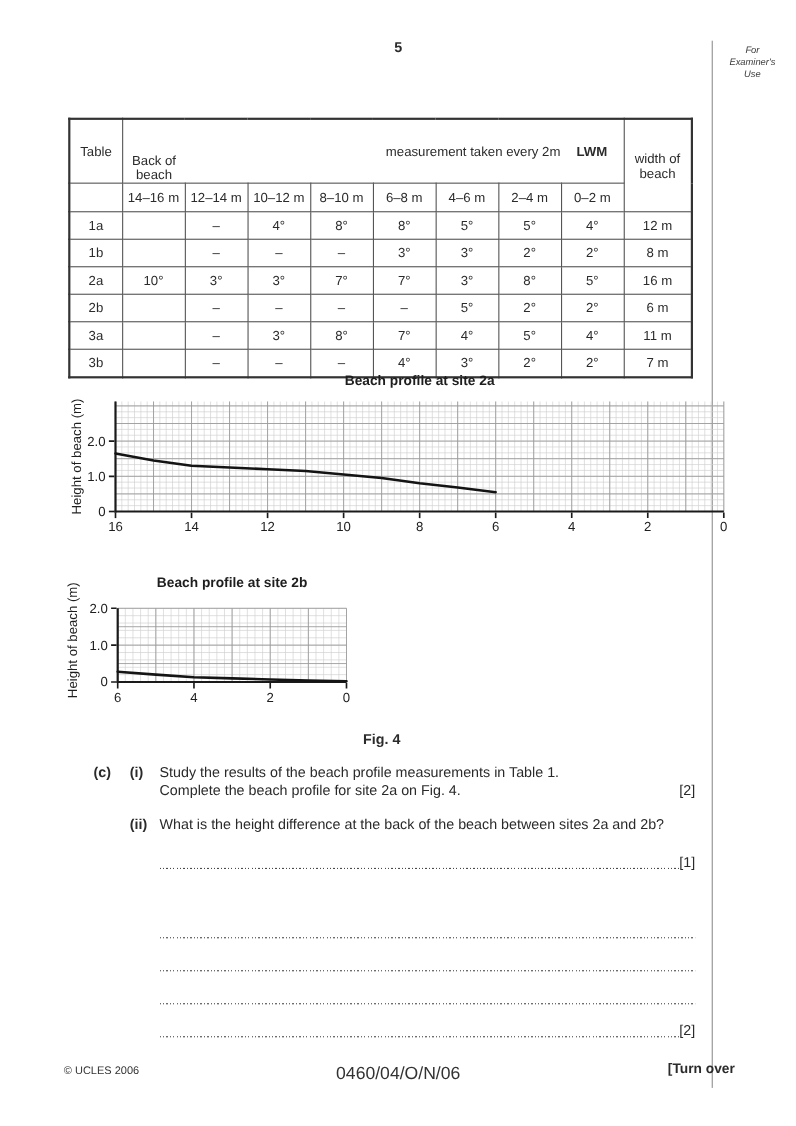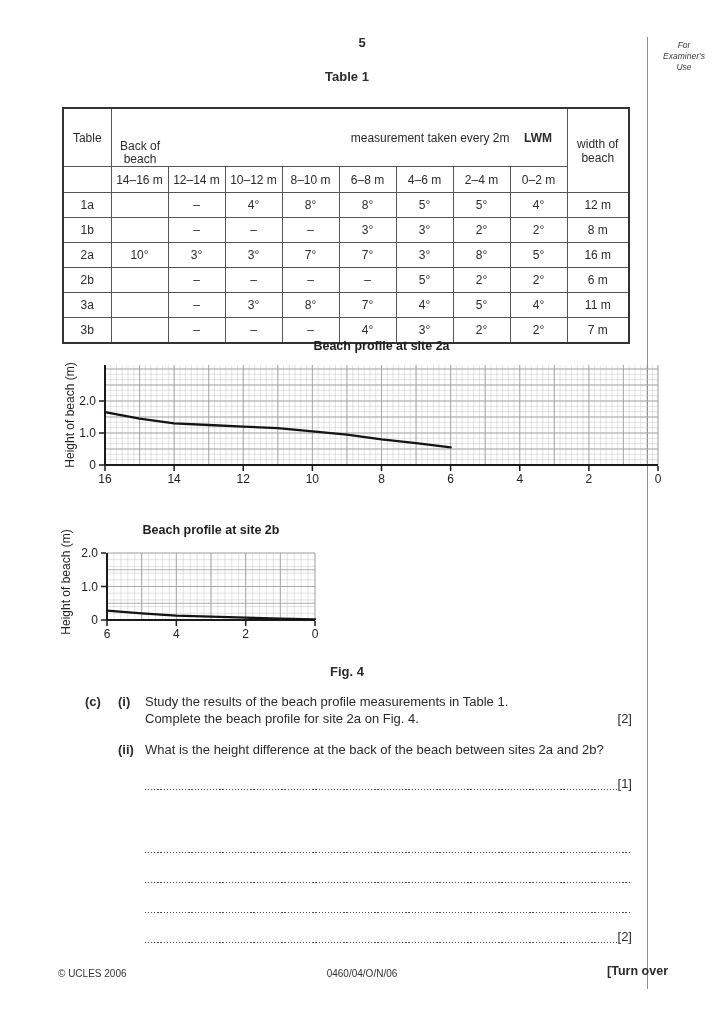--- a/index.html
+++ b/index.html
@@ -46,38 +46,37 @@
   .q-n{width:27px;font-weight:bold;}
   .q-marks{margin-left:auto;}
   .ans-row{left:145px;width:487px;display:flex;align-items:flex-end;font-size:13px;height:17px;}
   .dots{flex:1;height:15px;
         background:repeating-linear-gradient(to right,#4a4a4a 0 1.2px,transparent 1.2px 3.1px);
         background-size:100% 1.2px;background-position:0 100%;background-repeat:no-repeat;}
   .ans-marks{line-height:13px;}
 
   
   .footer-copyright{left:58px;top:968px;font-size:10px;color:#333;}
-  .footer-code{left:0;top:968px;width:724px;text-align:center;font-size:10px;color:#333;}
+  .footer-code{left:0;top:968px;width:724px;text-align:center;font-size:16px;color:#333;}
   .footer-turnover{right:56px;top:964px;font-size:12.5px;font-weight:bold;}
 </style>
 </head>
 <body>
 
 <div class="page">
 
   <div class="abs page-number center">5</div>
 
   <div class="abs examiner-note">
     <div>For</div>
     <div>Examiner's</div>
     <div>Use</div>
   </div>
   <div class="abs margin-rule"></div>
 
-  <div class="abs table-title center">Table 1</div>
 
   <div class="abs data-table-wrap">
     <table class="t1">
       <colgroup>
         <col style="width:48px">
         <col style="width:57px">
           <col style="width:57px">
           <col style="width:57px">
           <col style="width:57px">
         <col style="width:57px">

